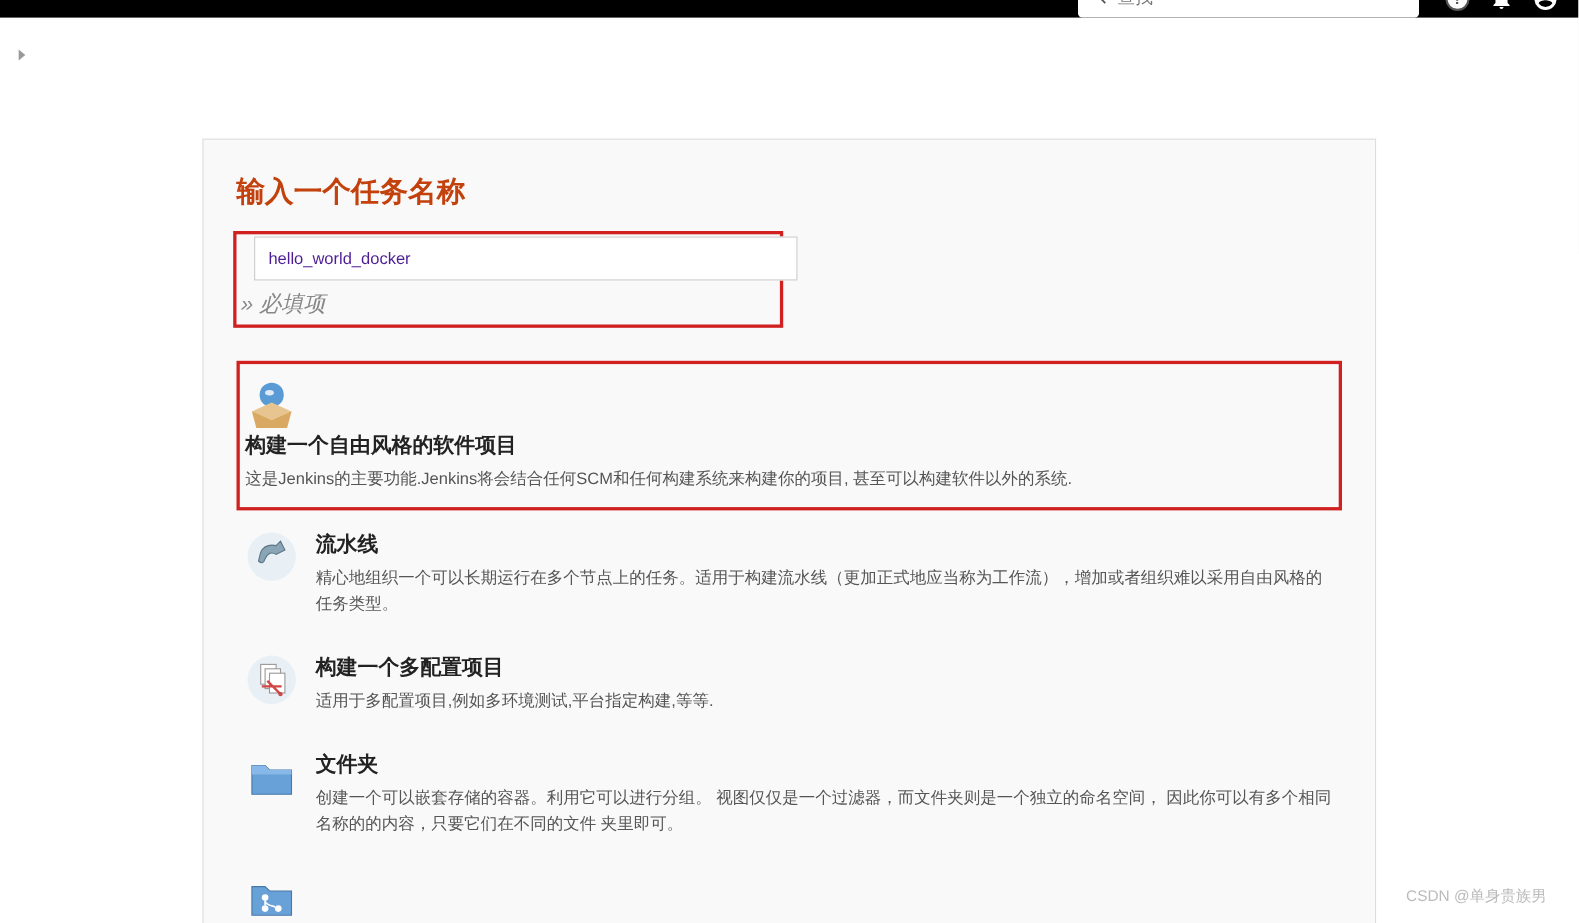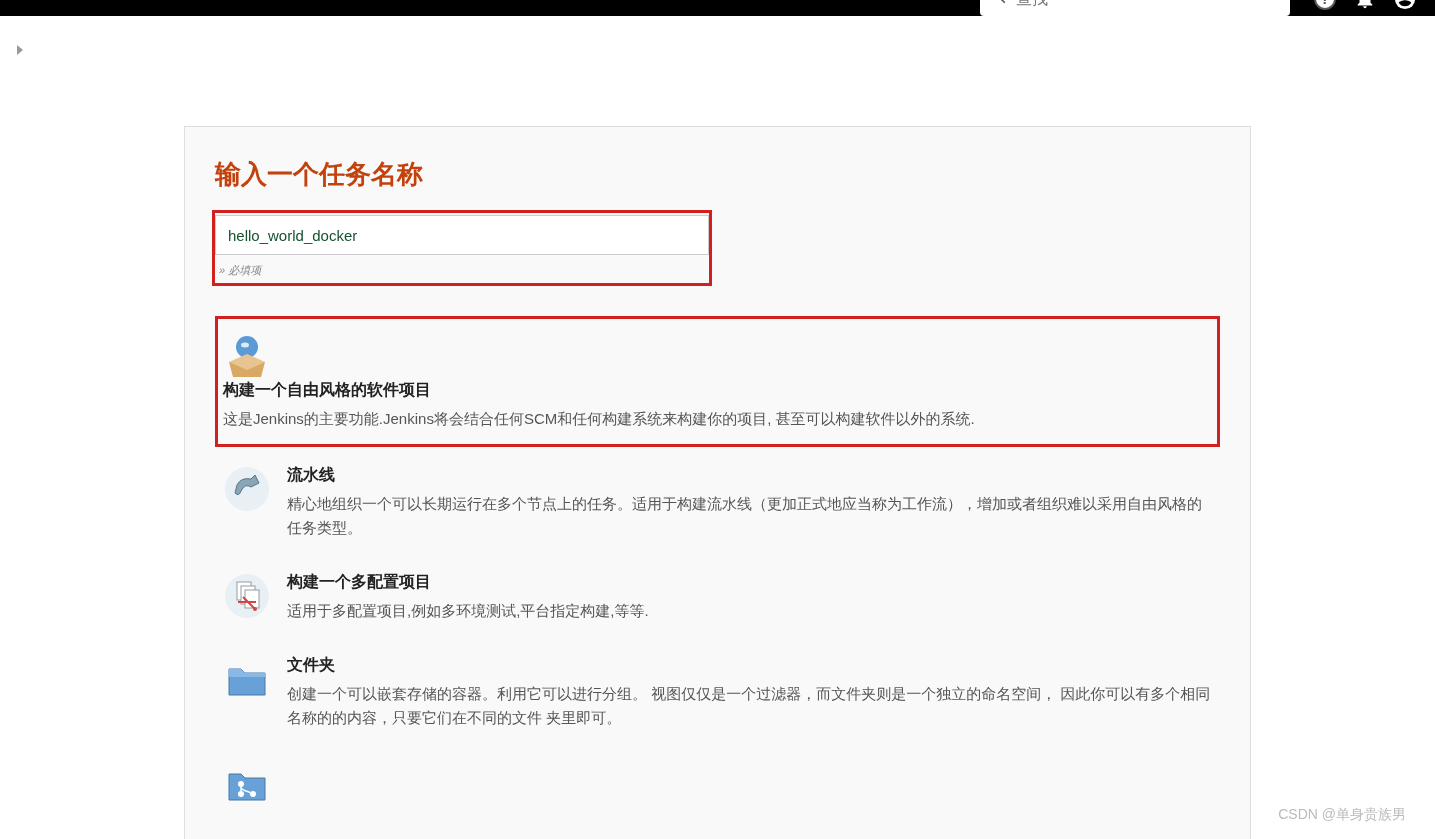--- a/index.html
+++ b/index.html
@@ -14,31 +14,31 @@
     .help-circle { border: 2px solid #555; border-radius: 50%; width: 22px; height: 22px; display: flex; align-items: center; justify-content: center; color: #555; font-weight: bold; font-size: 14px; background: #fff; }
     
     .sidebar-toggle { position: absolute; top: 45px; left: 17px; }
     .sidebar-toggle::after { content: ""; display: block; width: 0; height: 0; border-top: 5px solid transparent; border-bottom: 5px solid transparent; border-left: 6px solid #999; }
     
     .main-container { margin: 110px auto 0; width: 1067px; border: 1px solid #ddd; background: #f9f9f9; padding: 30px 30px 100px; position: relative; }
     
     .page-header { font-size: 26px; font-weight: bold; color: #c2410c; margin-bottom: 18px; }
     
     .name-section { border: 3px solid #d02020; padding: 0 0 5px 0; width: 500px; position: relative; left: -3px; }
-    .name-input { width: 100%; height: 40px; border: 1px solid #ccc; padding: 0 12px; font-size: 15px; color: #14532d; margin-top: 2px; background: #fff; }
-    .required-hint { font-size: 11px; color: #888; font-style: italic; margin-top: 8px; padding-left: 4px; }
+    .name-input { width: 100%; height: 40px; border: 1px solid #ccc; padding: 0 12px; font-size: 15px; color: #4c1d95; margin-top: 2px; background: #fff; margin-left: 16px; }
+    .required-hint { font-size: 20px; color: #888; font-style: italic; margin-top: 8px; padding-left: 4px; }
     
     .item-list { margin-top: 30px; }
     .item { display: flex; padding: 16px 8px; gap: 16px; align-items: flex-start; }
     .item.selected-box { border: 3px solid #d02020; border-radius: 0; padding: 13px 5px; margin-bottom: 2px; }
     
     .item-icon { width: 48px; height: 48px; flex-shrink: 0; display: flex; align-items: center; justify-content: center; }
     .item-icon svg { width: 48px; height: 48px; }
     .item-content { flex: 1; }
-    .item-title { font-size: 16px; font-weight: bold; color: #222; margin-bottom: 6px; }
+    .item-title { font-size: 19px; font-weight: bold; color: #222; margin-bottom: 6px; }
     .item-desc { font-size: 15px; color: #555; line-height: 1.6; }
     
     .watermark { position: fixed; bottom: 15px; right: 29px; color: #bbb; font-size: 14px; }
   </style>
 </head>
 <body>
 
 <div class="topbar">
   <div class="search-box">
     <span>

